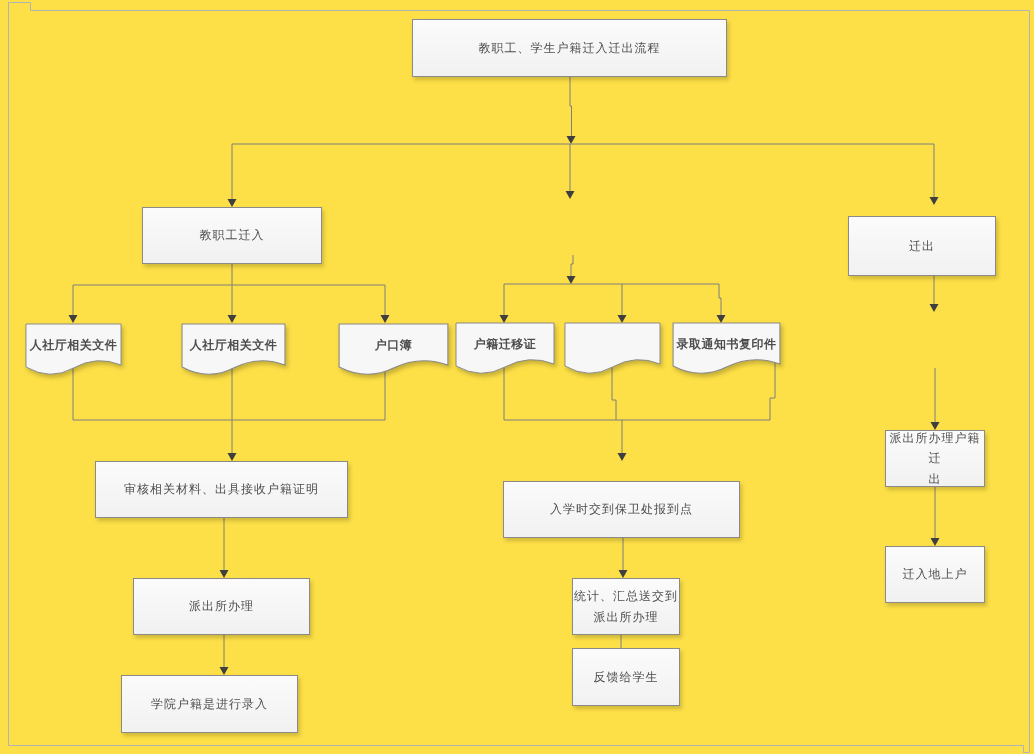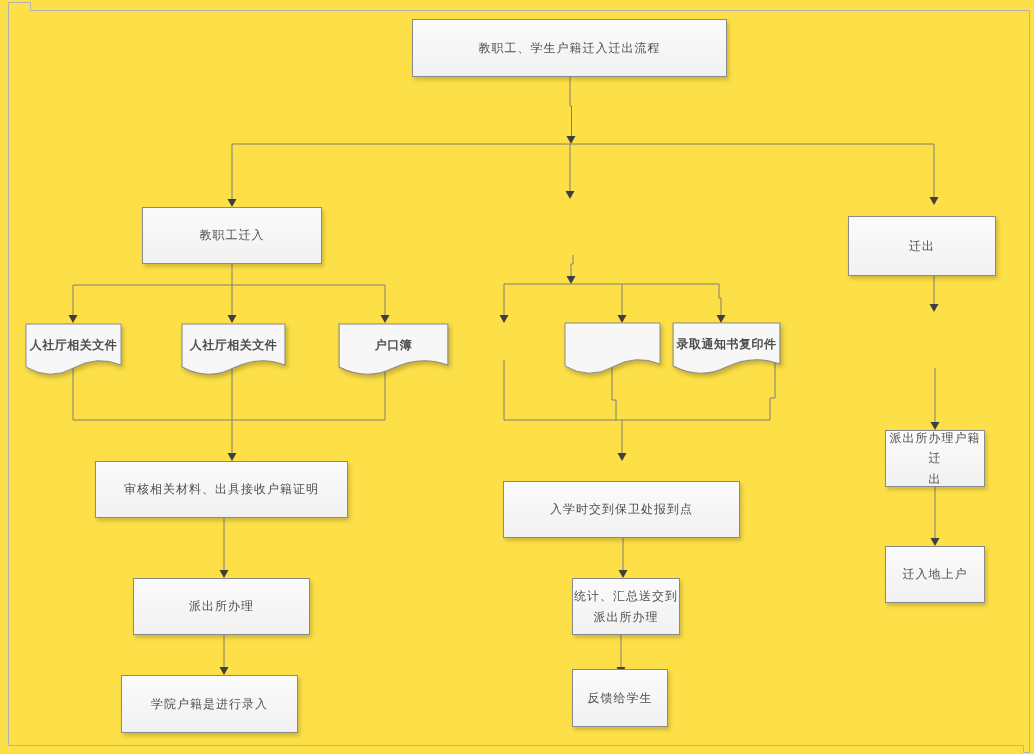--- a/index.html
+++ b/index.html
@@ -121,21 +121,21 @@
   <div class="node" style="left:133px;top:578px;width:177px;height:57px">
     <span>派出所办理</span>
   </div>
   <div class="node" style="left:121px;top:675px;width:177px;height:58px">
     <span>学院户籍是进行录入</span>
   </div>
   <div class="node" style="left:572px;top:578px;width:108px;height:57px">
     <span>统计、汇总送交到
 派出所办理</span>
   </div>
-  <div class="node" style="left:572px;top:669px;width:96px;height:58px">
+  <div class="node" style="left:572px;top:648px;width:108px;height:58px">
     <span>反馈给学生</span>
   </div>
   <div class="node" style="left:885px;top:430px;width:100px;height:57px">
     <span>派出所办理户籍迁
 出</span>
   </div>
   <div class="node" style="left:885px;top:546px;width:100px;height:57px">
     <span>迁入地上户</span>
   </div>
 
@@ -150,20 +150,26 @@
         <path d="M1,1 L99,1 L99,42 Q74,32 50,45 Q26,58 1,44 Z"></path>
       </svg>
     <span>人社厅相关文件</span>
   </div>
   <div class="doc" style="left:338px;top:323px;width:111px;height:58px">
     <svg viewBox="0 0 100 58" preserveAspectRatio="none">
         <path d="M1,1 L99,1 L99,42 Q74,32 50,45 Q26,58 1,44 Z"></path>
       </svg>
     <span>户口簿</span>
   </div>
+  <div class="doc" style="left:455px;top:322px;width:100px;height:58px">
+    <svg viewBox="0 0 100 58" preserveAspectRatio="none">
+        <path d="M1,1 L99,1 L99,42 Q74,32 50,45 Q26,58 1,44 Z"></path>
+      </svg>
+    <span>户籍迁移证</span>
+  </div>
   <div class="doc" style="left:564px;top:322px;width:97px;height:58px">
     <svg viewBox="0 0 100 58" preserveAspectRatio="none">
         <path d="M1,1 L99,1 L99,42 Q74,32 50,45 Q26,58 1,44 Z"></path>
       </svg>
   </div>
   <div class="doc" style="left:672px;top:322px;width:109px;height:58px">
     <svg viewBox="0 0 100 58" preserveAspectRatio="none">
         <path d="M1,1 L99,1 L99,42 Q74,32 50,45 Q26,58 1,44 Z"></path>
       </svg>
     <span>录取通知书复印件</span>

